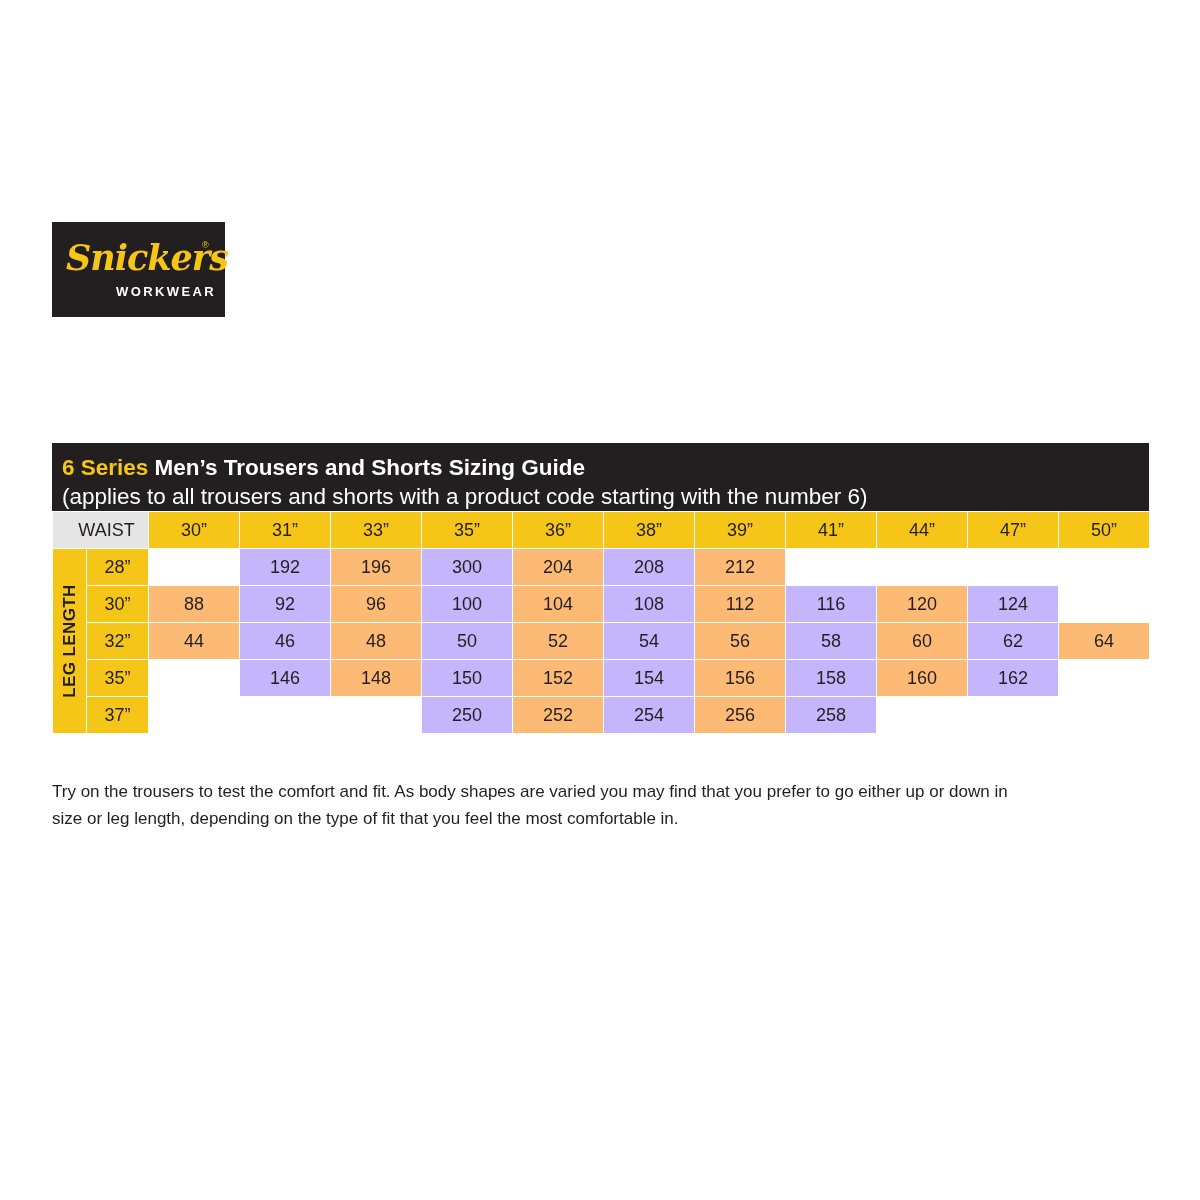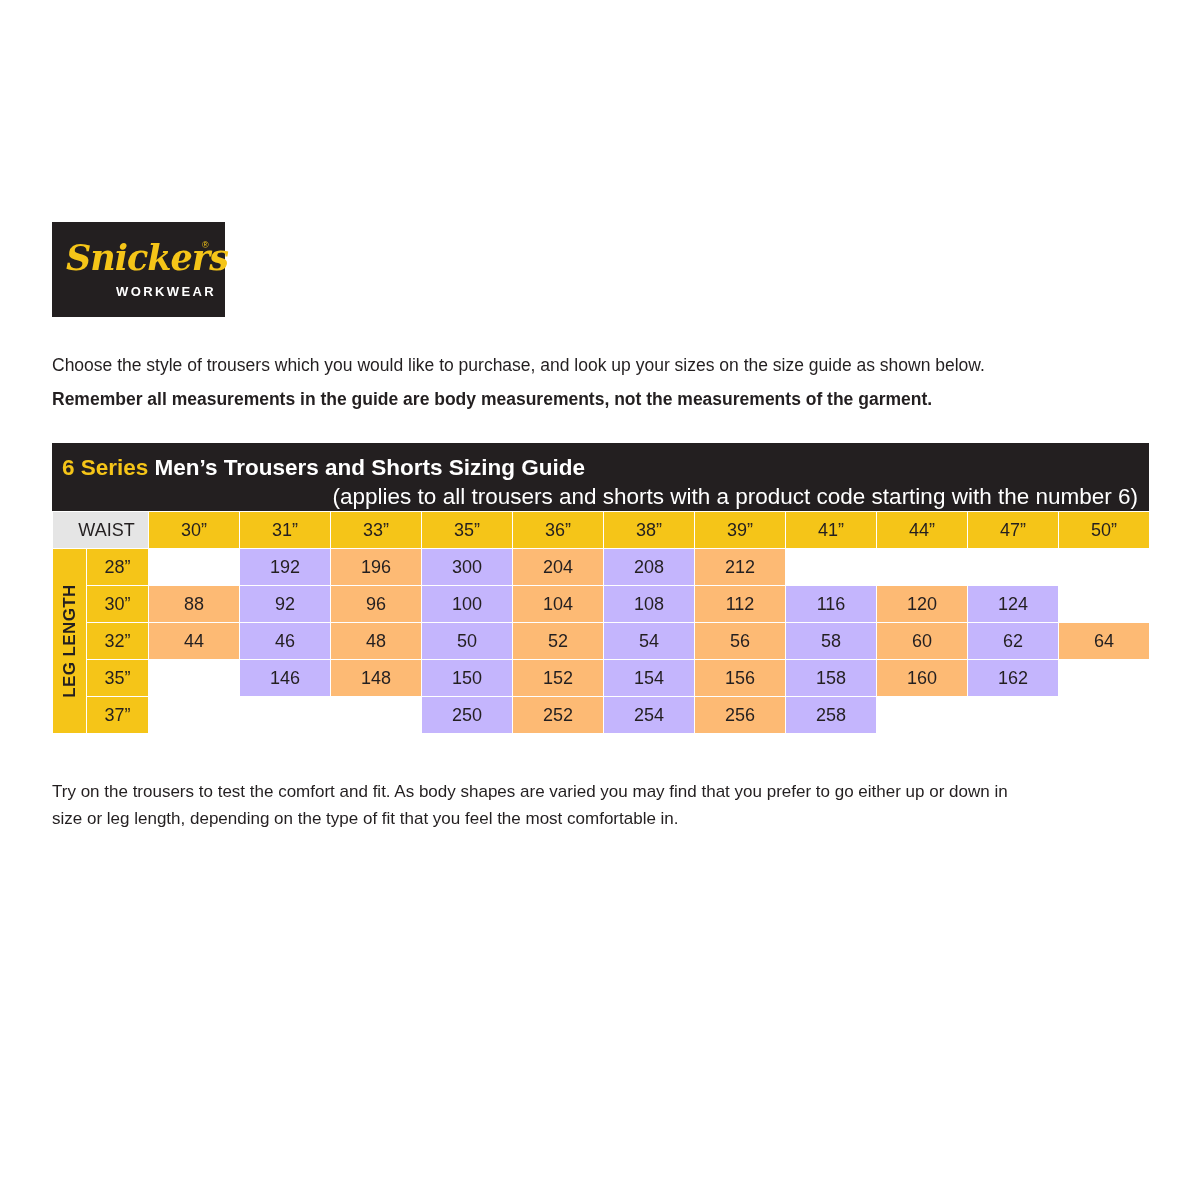--- a/index.html
+++ b/index.html
@@ -110,21 +110,20 @@
     white-space: nowrap;
   }
   .th-line1 .series {
     color: #f5c518;
   }
   .th-line2 {
     font-size: 22.5px;
     font-weight: normal;
     line-height: 30px;
     white-space: nowrap;
-    text-align: right;
   }
 
   table.size-guide {
     border-collapse: collapse;
     width: 1097px;
     table-layout: fixed;
   }
   table.size-guide td,
   table.size-guide th {
     border: 1px solid #ffffff;
@@ -196,24 +195,20 @@
 <body>
 
 <div class="page">
 
   <div class="logo-box">
     <div class="logo-wordmark">Snickers</div>
     <div class="logo-reg">®</div>
     <div class="logo-sub">WORKWEAR</div>
   </div>
 
-  <div class="intro">
-    <div class="intro-line1">Choose the style of trousers which you would like to purchase, and look up your sizes on the size guide as shown below.</div>
-    <div class="intro-line2">Remember all measurements in the guide are body measurements, not the measurements of the garment.</div>
-  </div>
 
   <div class="table-block">
 
     <div class="table-header">
       <div class="th-line1">
         <span class="series">6 Series</span>
         <span>Men’s Trousers and Shorts Sizing Guide</span>
       </div>
       <div class="th-line2">(applies to all trousers and shorts with a product code starting with the number 6)</div>
     </div>

